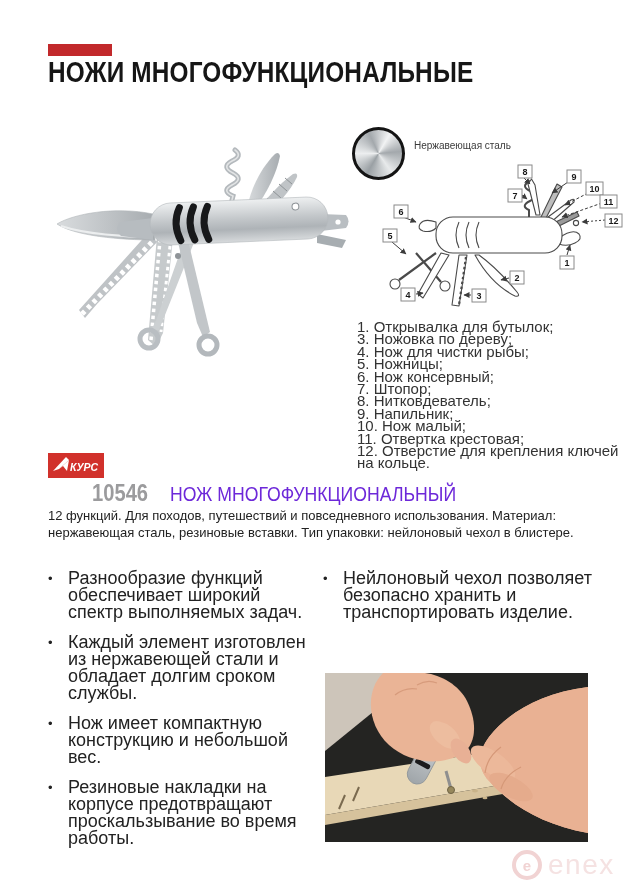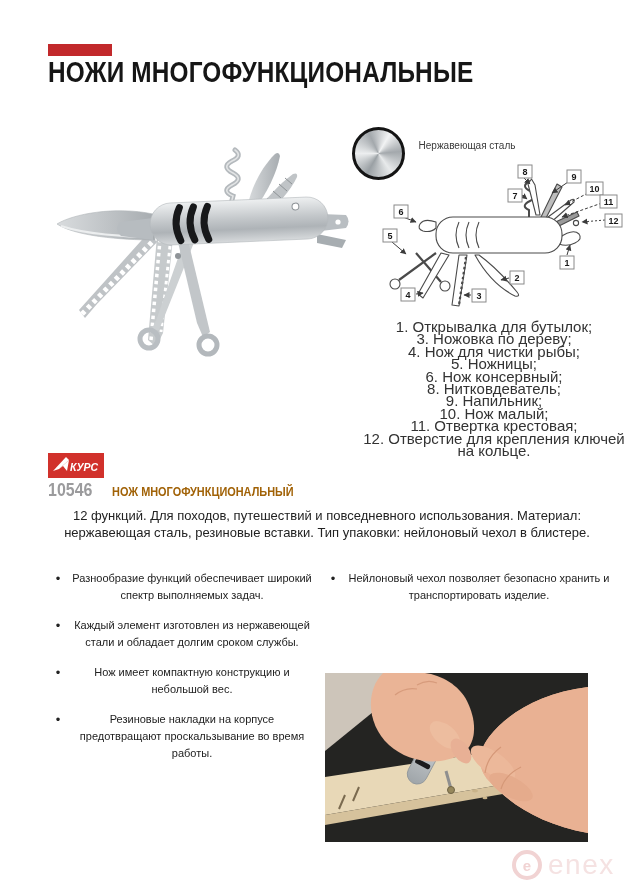--- a/index.html
+++ b/index.html
@@ -1,43 +1,43 @@
 <!DOCTYPE html>
 <html><head>
 <meta charset="utf-8">
 <style>
   html,body{margin:0;padding:0;background:#ffffff;}
   .page{position:relative;width:631px;height:893px;background:#fff;overflow:hidden;
-        font-family:"Liberation Sans",sans-serif;color:#222;text-align:center;}
+        font-family:"Liberation Sans",sans-serif;color:#222;}
   .abs{position:absolute;}
   .cond{display:inline-block;transform:scaleX(.84);transform-origin:0 50%;white-space:nowrap;}
 
   .red-bar{left:48px;top:44px;width:64px;height:12px;background:#c2292b;}
   .title{left:48px;top:56px;font-size:29px;font-weight:bold;color:#161616;letter-spacing:.2px;}
 
   .badge-circle{left:352px;top:127px;width:47px;height:47px;border-radius:50%;
     border:3px solid #141414;
     background:conic-gradient(from 30deg,#f2f3f4,#a3a8ac 55deg,#e8eaeb 115deg,#9aa0a4 180deg,#eceeef 240deg,#a3a8ac 305deg,#f2f3f4 360deg);}
   .badge-label{left:414px;top:137px;width:106px;font-size:10px;line-height:17px;color:#3a3a3a;}
 
   .fn-list{left:357px;top:321px;font-size:15px;line-height:12.4px;color:#333;}
 
   .kurs{left:48px;top:453px;width:56px;height:25px;}
 
   .prod-line{left:48px;top:479px;display:flex;align-items:baseline;}
-  .sku{font-size:19px;font-weight:bold;color:#9b9b9d;margin-right:11px;}
-  .pname{font-size:13px;font-weight:bold;color:#a16207;}
+  .sku{font-size:24px;font-weight:bold;color:#9b9b9d;margin-right:11px;margin-left:44px;}
+  .pname{font-size:21px;font-weight:normal;color:#6d28d9;}
 
   .desc{left:48px;top:508px;width:558px;font-size:13px;line-height:16.5px;color:#222;}
 
   .col-left{left:48px;top:570px;width:268px;}
   .col-right{left:323px;top:570px;width:292px;}
   .feat{display:flex;margin-bottom:13px;}
   .feat .dot{width:20px;font-size:13px;line-height:17px;color:#222;flex:none;}
-  .feat .txt{flex:1;font-size:11px;line-height:17px;color:#222;}
+  .feat .txt{flex:1;font-size:18px;line-height:17px;color:#222;}
 
   .photo-svg{left:325px;top:673px;}
   .knife-svg{left:45px;top:118px;}
   .diagram-svg{left:379px;top:160px;}
 
   .watermark{left:512px;top:849px;display:flex;align-items:center;}
   .wm-ring{width:22px;height:22px;border:4px solid #f1d3d3;border-radius:50%;
     display:flex;align-items:center;justify-content:center;
     color:#f1d3d3;font-weight:bold;font-size:15px;margin-right:6px;}
   .wm-text{font-size:28px;font-weight:normal;color:#f5e2e2;letter-spacing:1.5px;}
@@ -223,20 +223,21 @@
         </g>
     </g>
   </svg>
 
   <div class="abs fn-list">
     <div>1. Открывалка для бутылок;</div>
     <div>3. Ножовка по дереву;</div>
     <div>4. Нож для чистки рыбы;</div>
     <div>5. Ножницы;</div>
     <div>6. Нож консервный;</div>
+    <div>7. Штопор;</div>
     <div>8. Нитковдеватель;</div>
     <div>9. Напильник;</div>
     <div>10. Нож малый;</div>
     <div>11. Отвертка крестовая;</div>
     <div>12. Отверстие для крепления ключей на кольце.</div>
   </div>
 
   <svg class="abs kurs" width="56" height="25" viewBox="0 0 56 25">
     <rect width="56" height="25" fill="#d1312b"></rect>
     <g fill="#ffffff">

